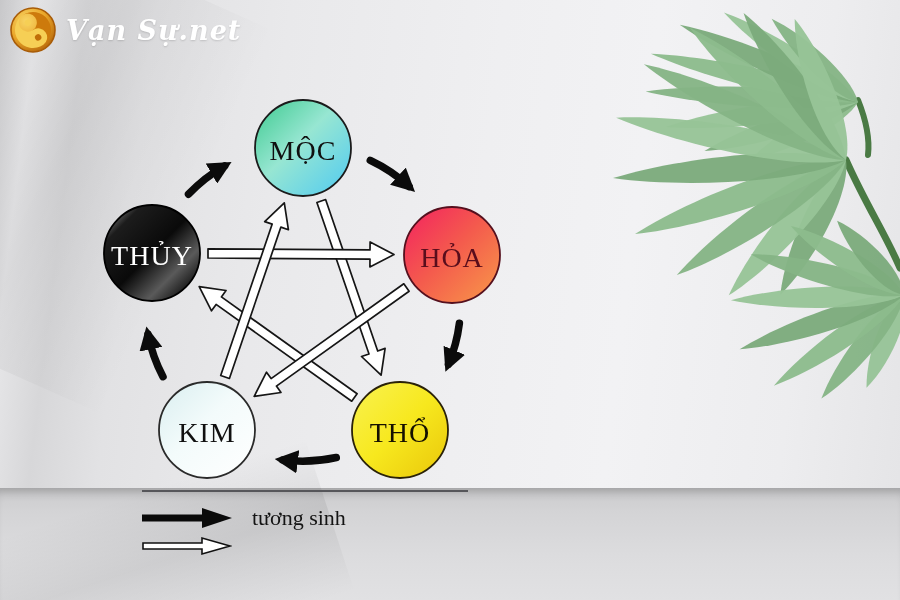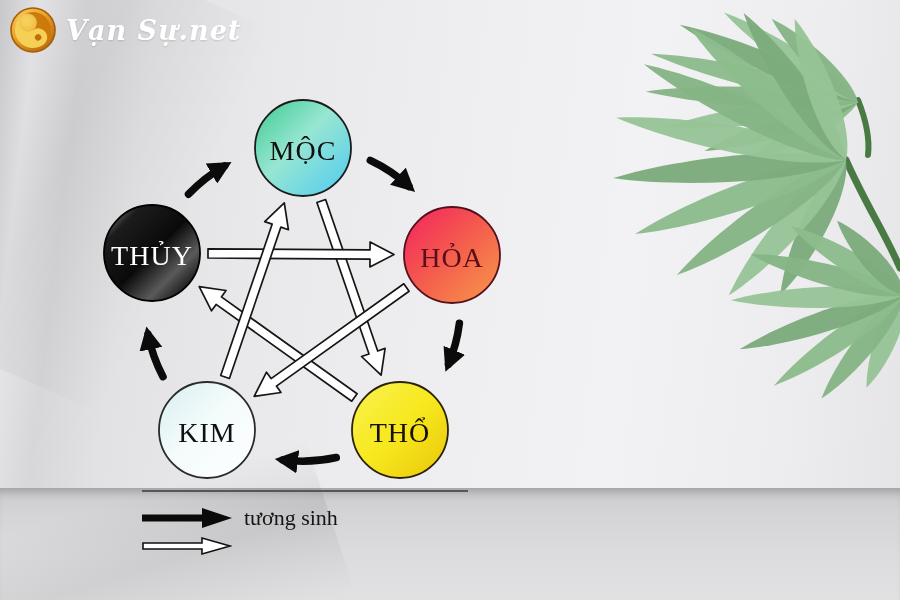--- a/index.html
+++ b/index.html
@@ -21,21 +21,21 @@
   .logo{position:absolute;left:10px;top:7px;display:flex;align-items:center;gap:10px;}
   .logo-text{
     color:#ffffff;font-size:27px;font-style:italic;font-weight:bold;
     font-family:"DejaVu Serif","Liberation Serif",serif;
     text-shadow:0 1px 2px rgba(0,0,0,0.15);letter-spacing:1px;
   }
   .diagram-svg{position:absolute;left:0;top:0;}
   .plant-svg{position:absolute;right:0;top:0;}
   .legend{position:absolute;left:142px;top:490px;width:330px;}
   .legend-line{width:326px;height:2px;background:#56565a;margin-bottom:12px;}
-  .legend-row{display:flex;align-items:center;gap:12px;height:28px;}
+  .legend-row{display:flex;align-items:center;gap:20px;height:28px;}
   .legend-label{font-size:22px;color:#141414;font-family:"Liberation Serif","DejaVu Serif",serif;}
 </style>
 </head>
 <body>
 
 <div class="stage">
   <div class="wall-streak streak1"></div>
   <div class="floor"></div>
   <div class="floor-streak"></div>
 

